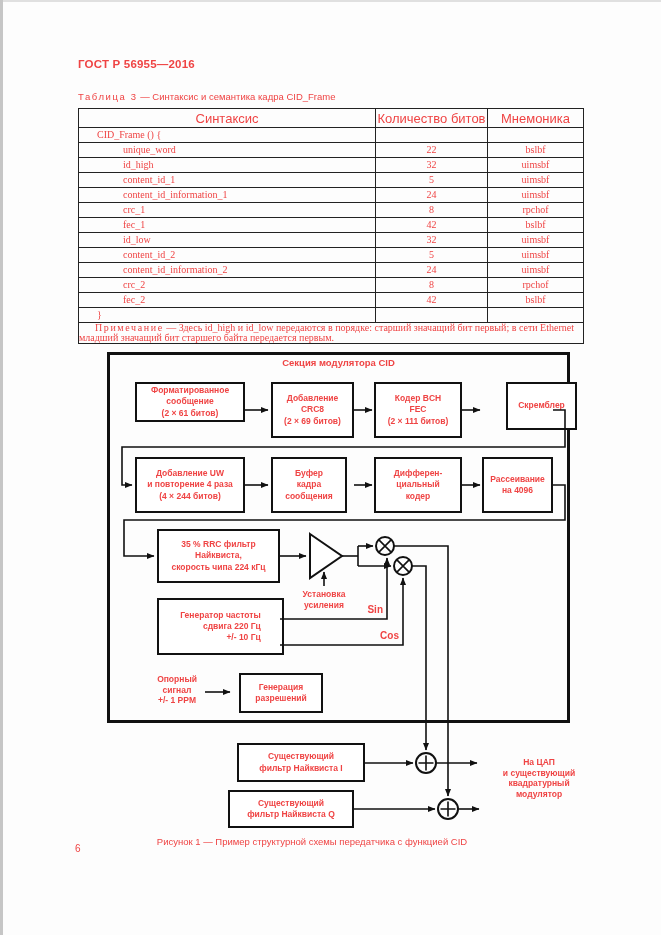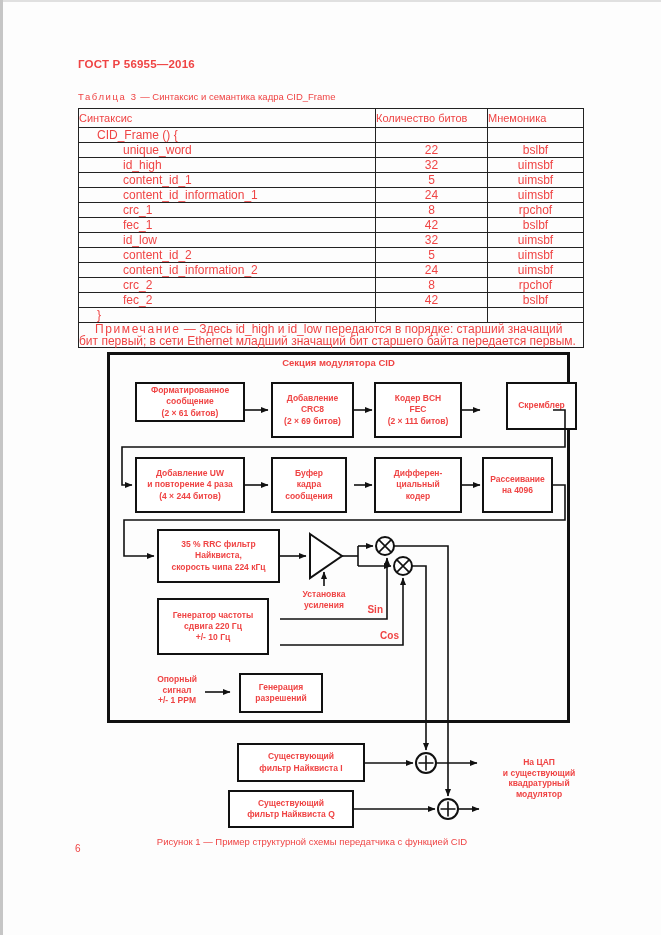--- a/index.html
+++ b/index.html
@@ -8,22 +8,22 @@
     font-family:"Liberation Sans","DejaVu Sans",sans-serif;color:#ef4444;
     overflow:hidden;margin:0 auto;
     box-shadow:inset 3px 0 0 #c6c6c6, inset 0 2px 0 #e0e0e0;
   }
   .doc-header{position:absolute;left:78px;top:58px;font-size:11.5px;font-weight:bold;letter-spacing:.2px;}
   .tbl-title{position:absolute;left:78px;top:91px;font-size:9.5px;}
   .tbl-title .tt-label{letter-spacing:1.6px;}
   table.syntax{position:absolute;left:78px;top:108px;width:505px;border-collapse:collapse;table-layout:fixed;
     border:1.5px solid #222;}
   table.syntax th,table.syntax td{border:1px solid #222;padding:0;font-weight:normal;}
-  table.syntax th{height:18px;font-size:11px;text-align:left;vertical-align:middle;}
-  table.syntax td{height:14px;font-size:12px;vertical-align:middle;line-height:1;}
+  table.syntax th{height:18px;font-size:13px;text-align:center;vertical-align:middle;}
+  table.syntax td{height:14px;font-size:10px;vertical-align:middle;line-height:1;font-family:Liberation Serif, serif;}
   td.syn{text-align:left;}
   td.syn.lvl1{padding-left:18px;}
   td.syn.lvl2{padding-left:44px;}
   td.num,td.mn{text-align:center;}
   td.notecell{height:auto;padding:2px 5px 4px 4px;font-size:8.8px;line-height:1.4;text-indent:16px;}
   td.notecell .nt-label{letter-spacing:1.6px;}
   .bigbox{position:absolute;left:107px;top:352px;width:463px;height:371px;border:3px solid #111;box-sizing:border-box;background:#fdfdfd;z-index:1;}
   .sec-title{position:absolute;left:107px;top:357px;width:463px;text-align:center;font-size:9.5px;font-weight:bold;z-index:2;}
   .dbox{position:absolute;border:2px solid #111;background:#fff;box-sizing:border-box;
     display:flex;align-items:center;justify-content:center;text-align:center;
@@ -151,21 +151,21 @@
 сообщения</div>
   <div class="dbox" style="left:374px;top:457px;width:88px;height:56px;">Дифферен-
 циальный
 кодер</div>
   <div class="dbox" style="left:482px;top:457px;width:71px;height:56px;">Рассеивание
 на 4096</div>
 
   <div class="dbox" style="left:157px;top:529px;width:123px;height:54px;">35 % RRC фильтр
 Найквиста,
 скорость чипа 224 кГц</div>
-  <div class="dbox" style="left:157px;top:598px;width:112px;height:57px;">Генератор частоты
+  <div class="dbox" style="left:157px;top:598px;width:127px;height:57px;text-align:right;">Генератор частоты
 сдвига 220 Гц
 +/- 10 Гц</div>
   <div class="dbox" style="left:233px;top:673px;width:84px;height:40px;margin-left:6px;">Генерация
 разрешений</div>
 
   <div class="dbox" style="left:237px;top:743px;width:128px;height:39px;">Существующий
 фильтр Найквиста I</div>
   <div class="dbox" style="left:228px;top:790px;width:126px;height:38px;">Существующий
 фильтр Найквиста Q</div>
 

